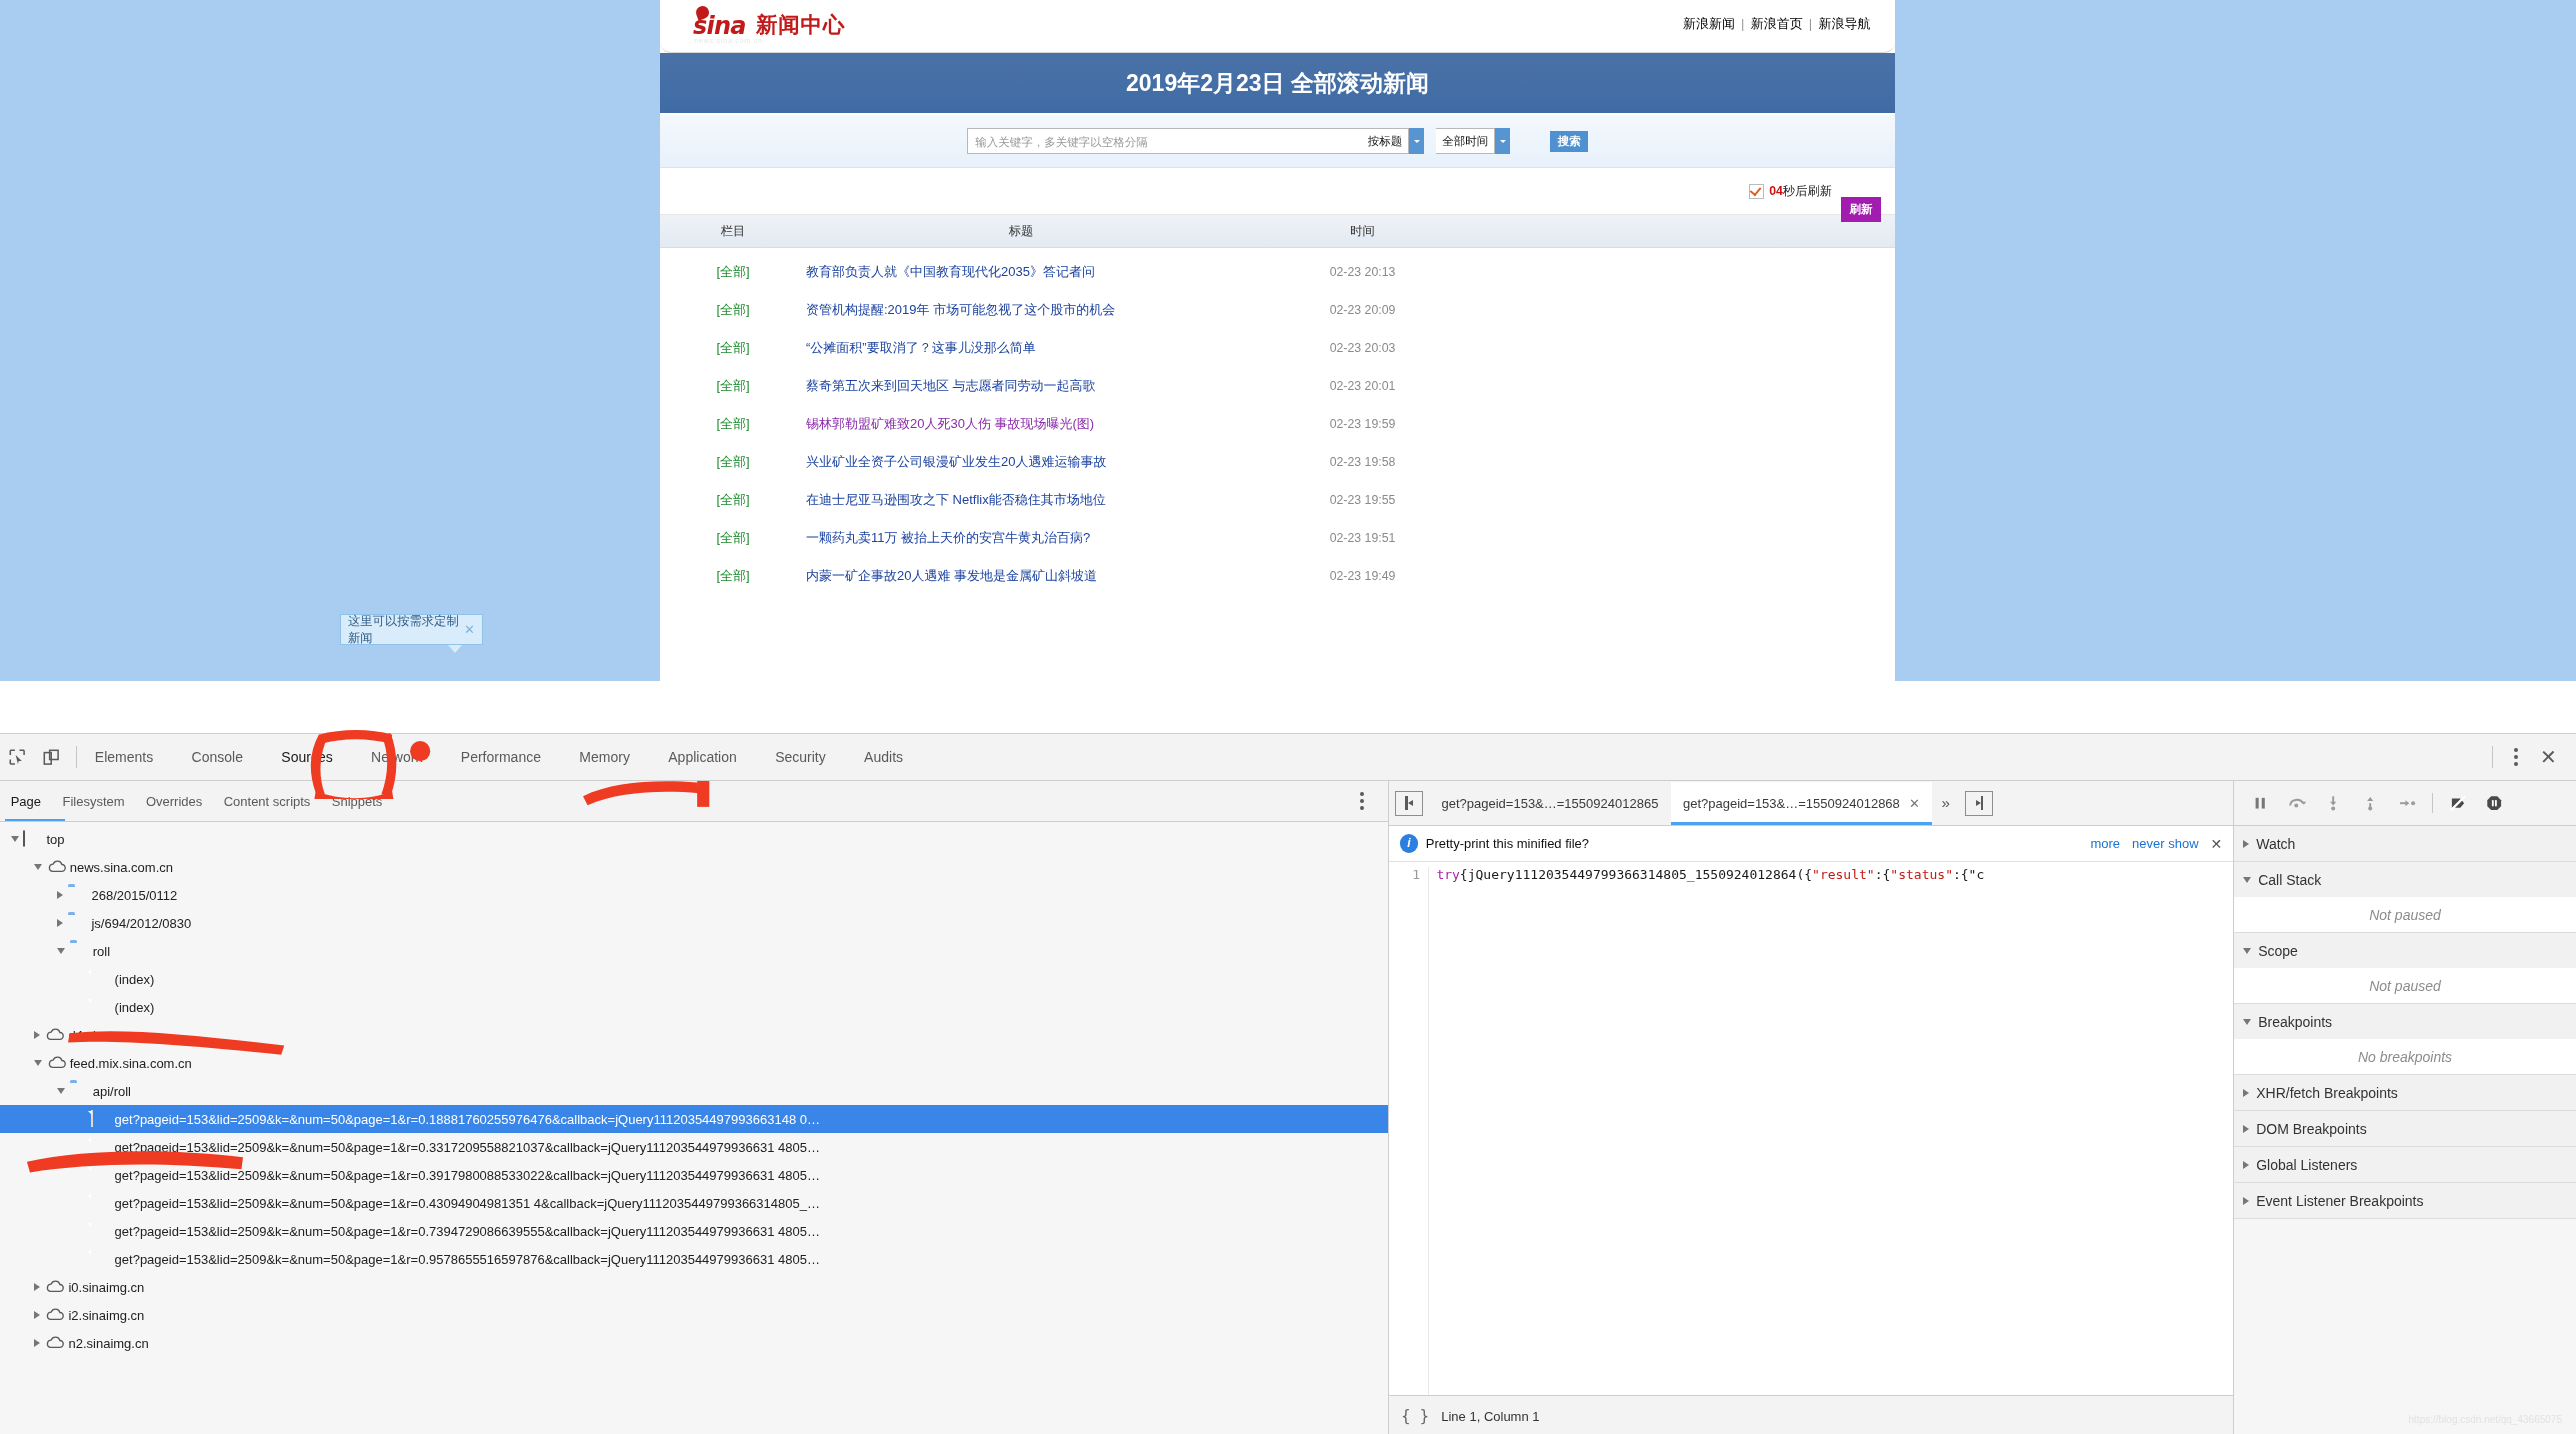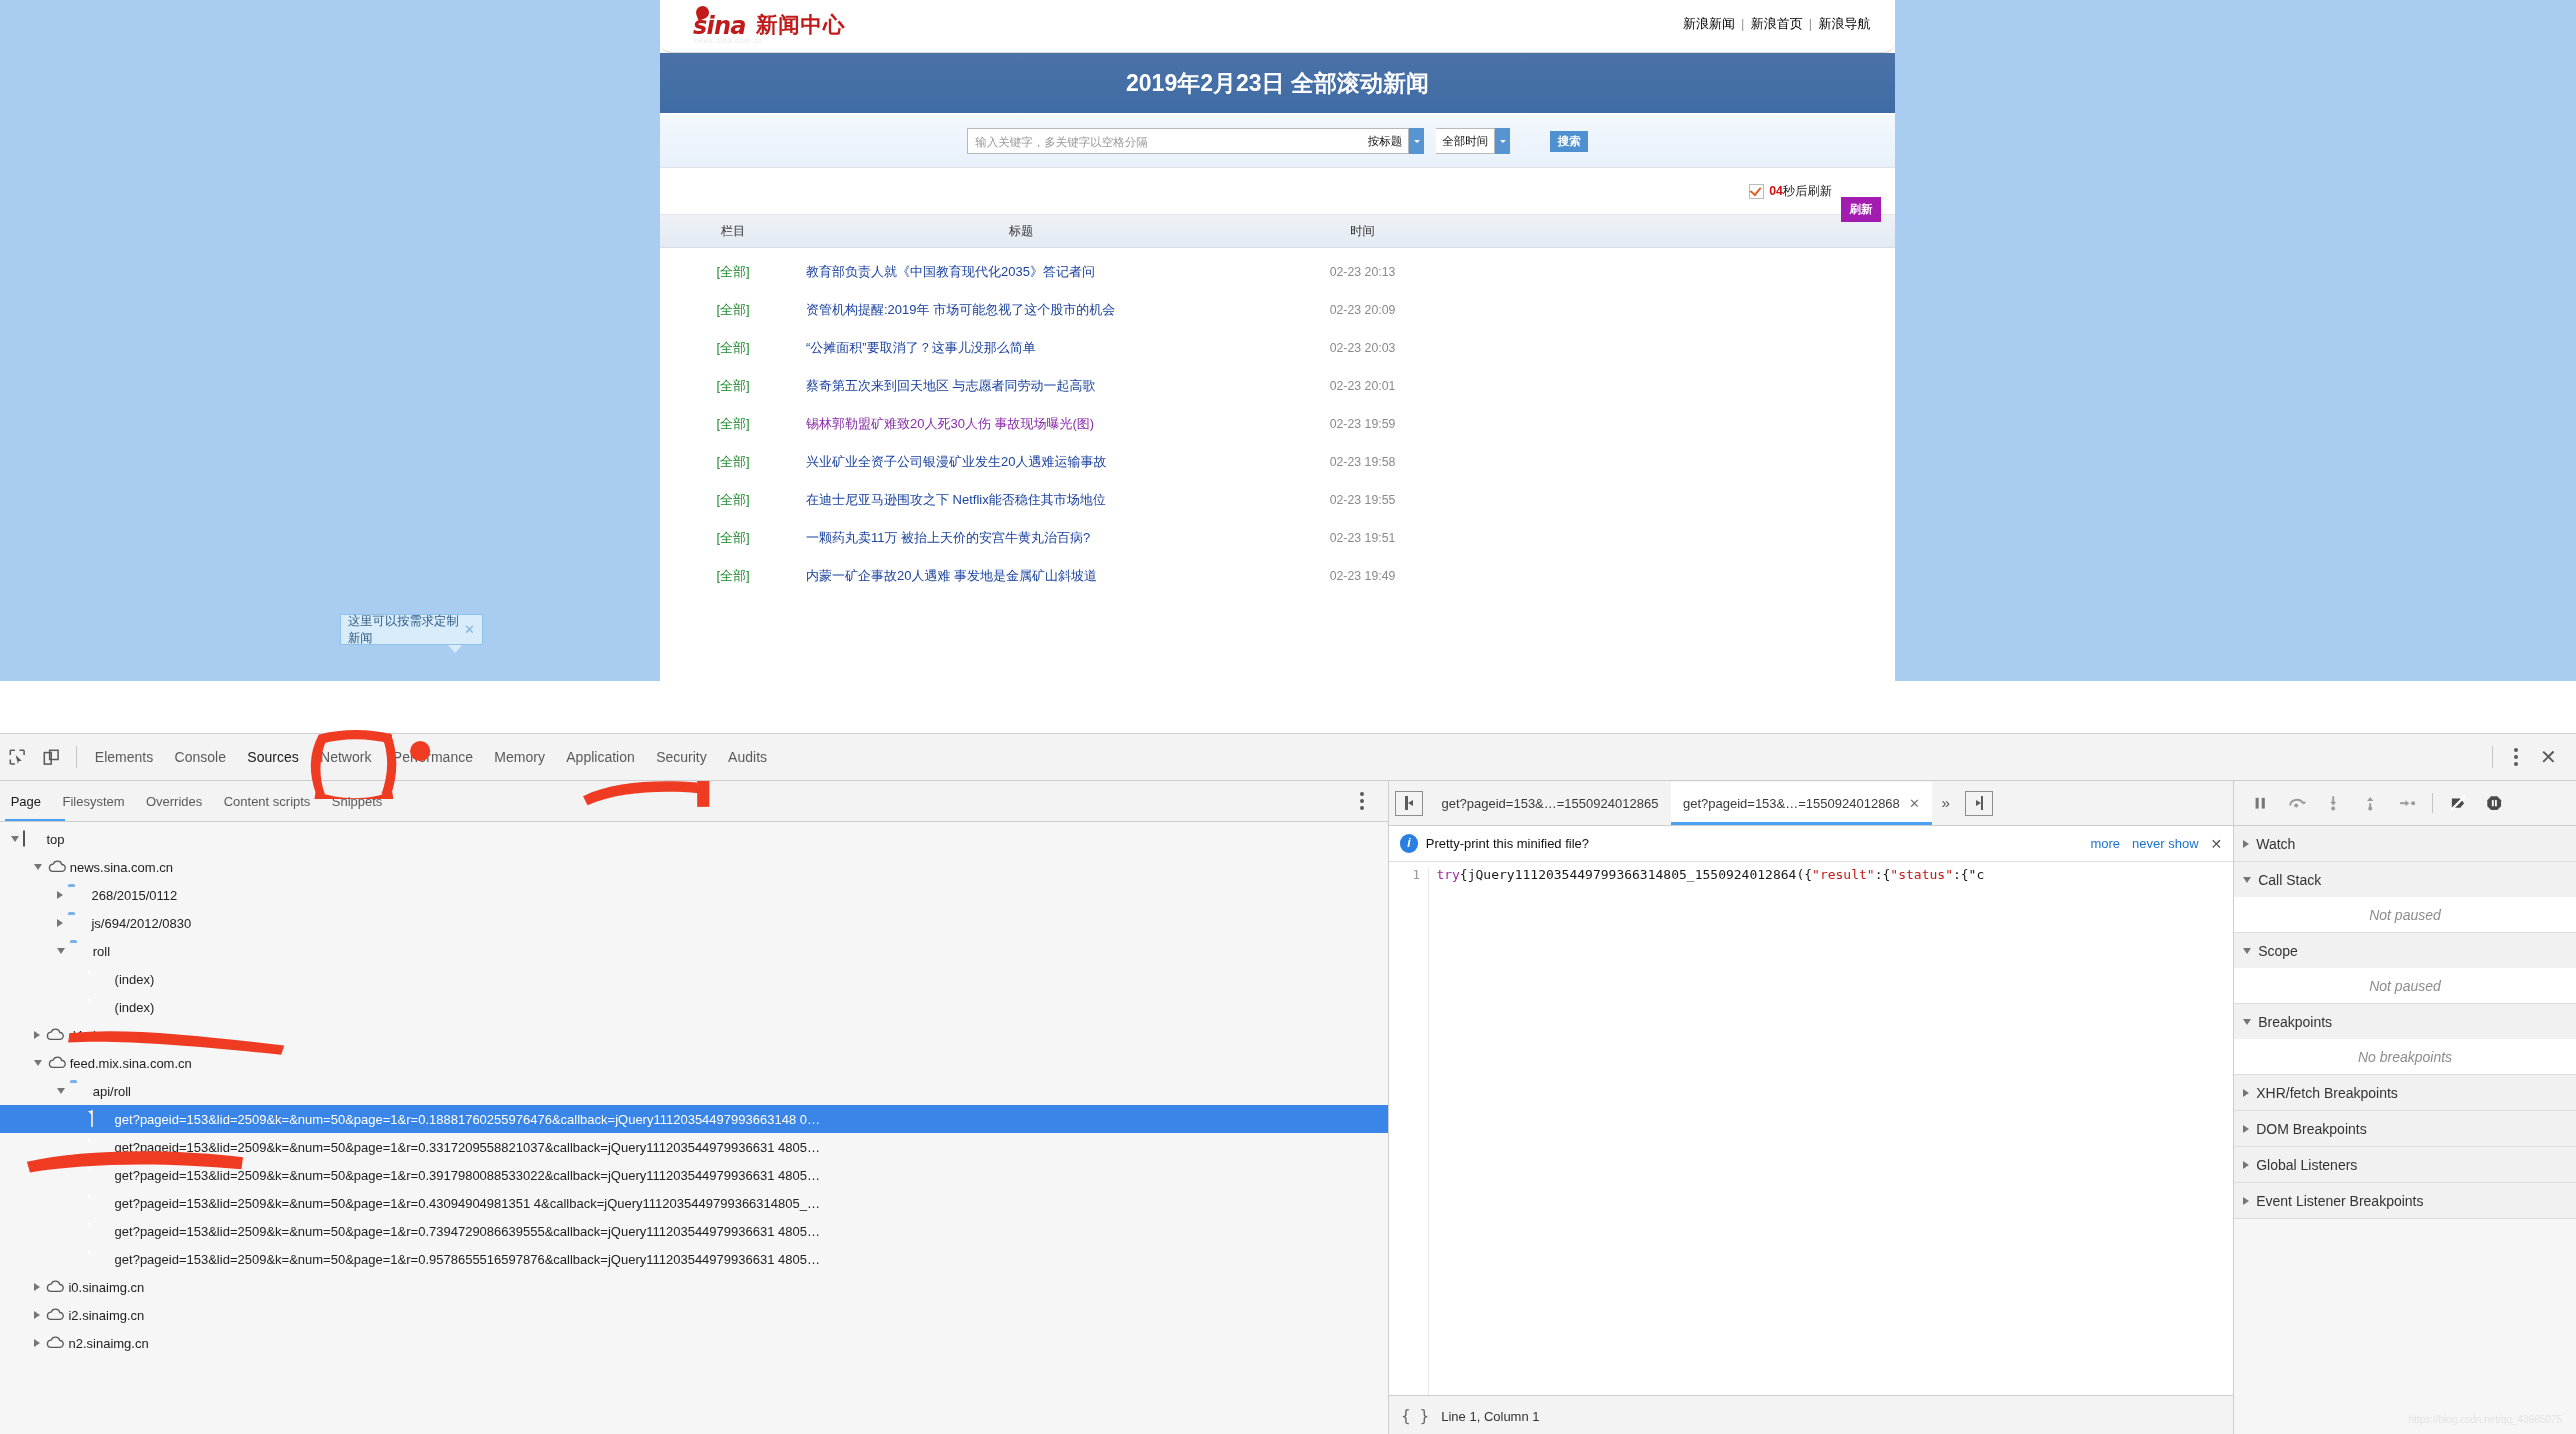--- a/index.html
+++ b/index.html
@@ -264,21 +264,21 @@
           <path d="M10 9l8 8h-4l-1 4z" fill="#5a5a5a"></path>
         </svg>
     </div>
     <div class="dt-icnbtn">
       <svg width="18.4" height="18.4" viewBox="0 0 24 24">
           <rect x="3" y="6" width="9" height="15" stroke="#5a5a5a" stroke-width="2" fill="none"></rect>
           <rect x="10" y="3" width="11" height="12" stroke="#5a5a5a" stroke-width="2" fill="none"></rect>
         </svg>
     </div>
     <div class="dt-vsep"></div>
-    <div id="dt-tabs" style="display:flex;align-items:center;">
+    <div id="dt-tabs" style="display:flex;align-items:center;gap:17px;">
         <div class="dt-tab">Elements</div>
         <div class="dt-tab">Console</div>
         <div class="dt-tab active">Sources</div>
         <div class="dt-tab">Network</div>
         <div class="dt-tab">Performance</div>
         <div class="dt-tab">Memory</div>
         <div class="dt-tab">Application</div>
         <div class="dt-tab">Security</div>
         <div class="dt-tab">Audits</div>
       </div>

